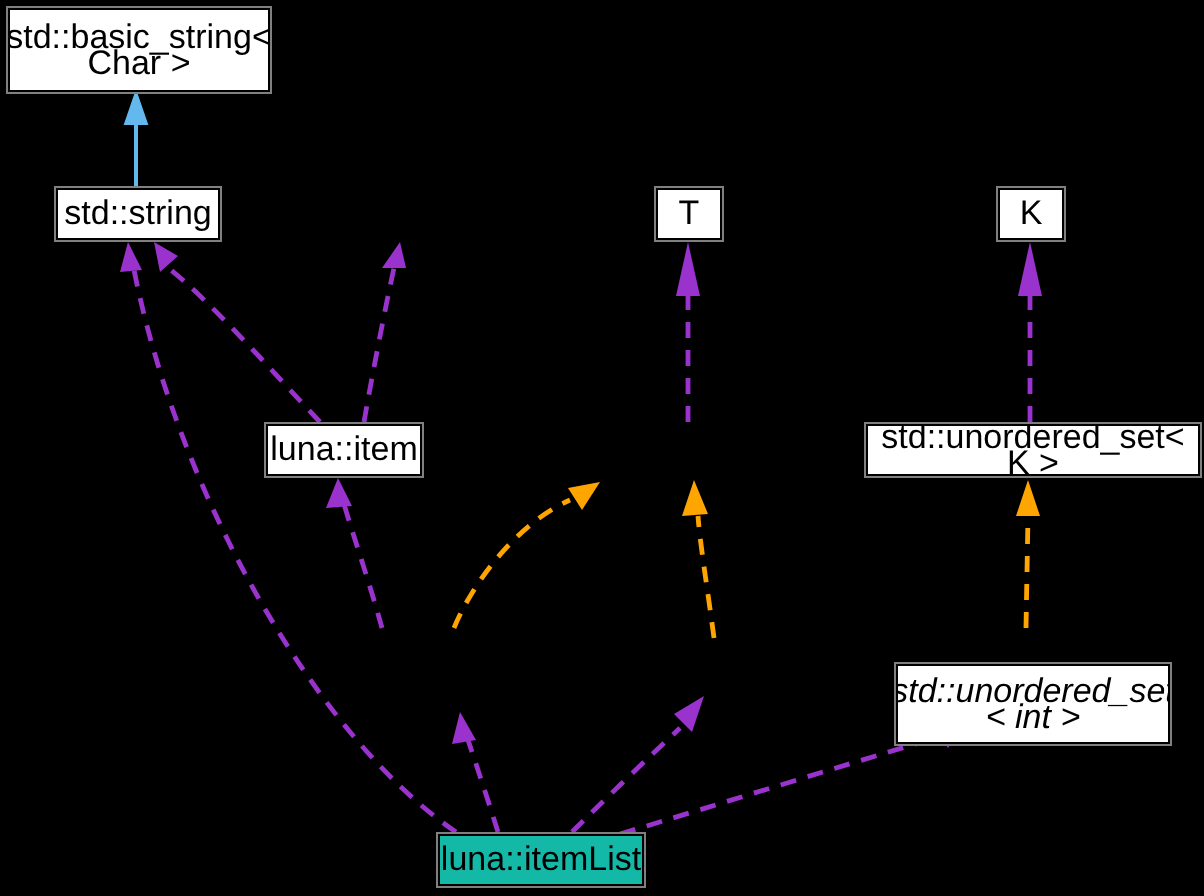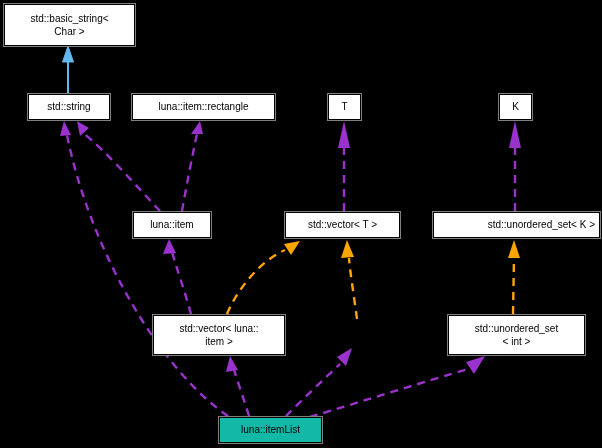--- a/index.html
+++ b/index.html
@@ -29,21 +29,21 @@
     box-sizing: border-box;
     display: flex;
     align-items: center;
     justify-content: center;
     text-align: center;
     background: #ffffff;
     border: 1px solid #000000;
     outline: 1px solid #808080;
     outline-offset: 0px;
     color: #000000;
-    font-size: 10px;
+    font-size: 17px;
     line-height: 13.5px;
     letter-spacing: 0px;
     white-space: pre-line;
     z-index: 2;
   }
   .node.focus {
     background: #14b8a6;
   }
   .node-label {
     display: block;
@@ -124,51 +124,41 @@
 
   <div class="node" style="left:4px; top:4px; width:131px; height:42px;">
     <span class="node-label">std::basic_string&lt;
 Char &gt;</span>
   </div>
 
   <div class="node" style="left:28px; top:94px; width:82px; height:26px;">
     <span class="node-label">std::string</span>
   </div>
 
-  <div class="node" style="left:132px; top:94px; width:143px; height:26px;">
-    <span class="node-label">luna::item::rectangle</span>
-  </div>
 
   <div class="node" style="left:328px; top:94px; width:33px; height:26px;">
     <span class="node-label">T</span>
   </div>
 
   <div class="node" style="left:499px; top:94px; width:33px; height:26px;">
     <span class="node-label">K</span>
   </div>
 
   <div class="node" style="left:133px; top:212px; width:78px; height:26px;">
     <span class="node-label">luna::item</span>
   </div>
 
-  <div class="node" style="left:285px; top:212px; width:115px; height:26px;">
-    <span class="node-label">std::vector&lt; T &gt;</span>
-  </div>
 
   <div class="node" style="left:433px; top:212px; width:167px; height:26px;justify-content:flex-end;">
     <span class="node-label">std::unordered_set&lt; K &gt;</span>
   </div>
 
-  <div class="node" style="left:153px; top:315px; width:132px; height:40px;">
-    <span class="node-label">std::vector&lt; luna::
-item &gt;</span>
-  </div>
 
 
-  <div class="node" style="left:448px; top:315px; width:137px; height:40px;">
+  <div class="node" style="left:448px; top:332px; width:137px; height:40px;font-style:italic;">
     <span class="node-label">std::unordered_set
 &lt; int &gt;</span>
   </div>
 
   <div class="node focus" style="left:219px; top:417px; width:103px; height:26px;">
     <span class="node-label">luna::itemList</span>
   </div>
 </div>
 
 </body></html>

